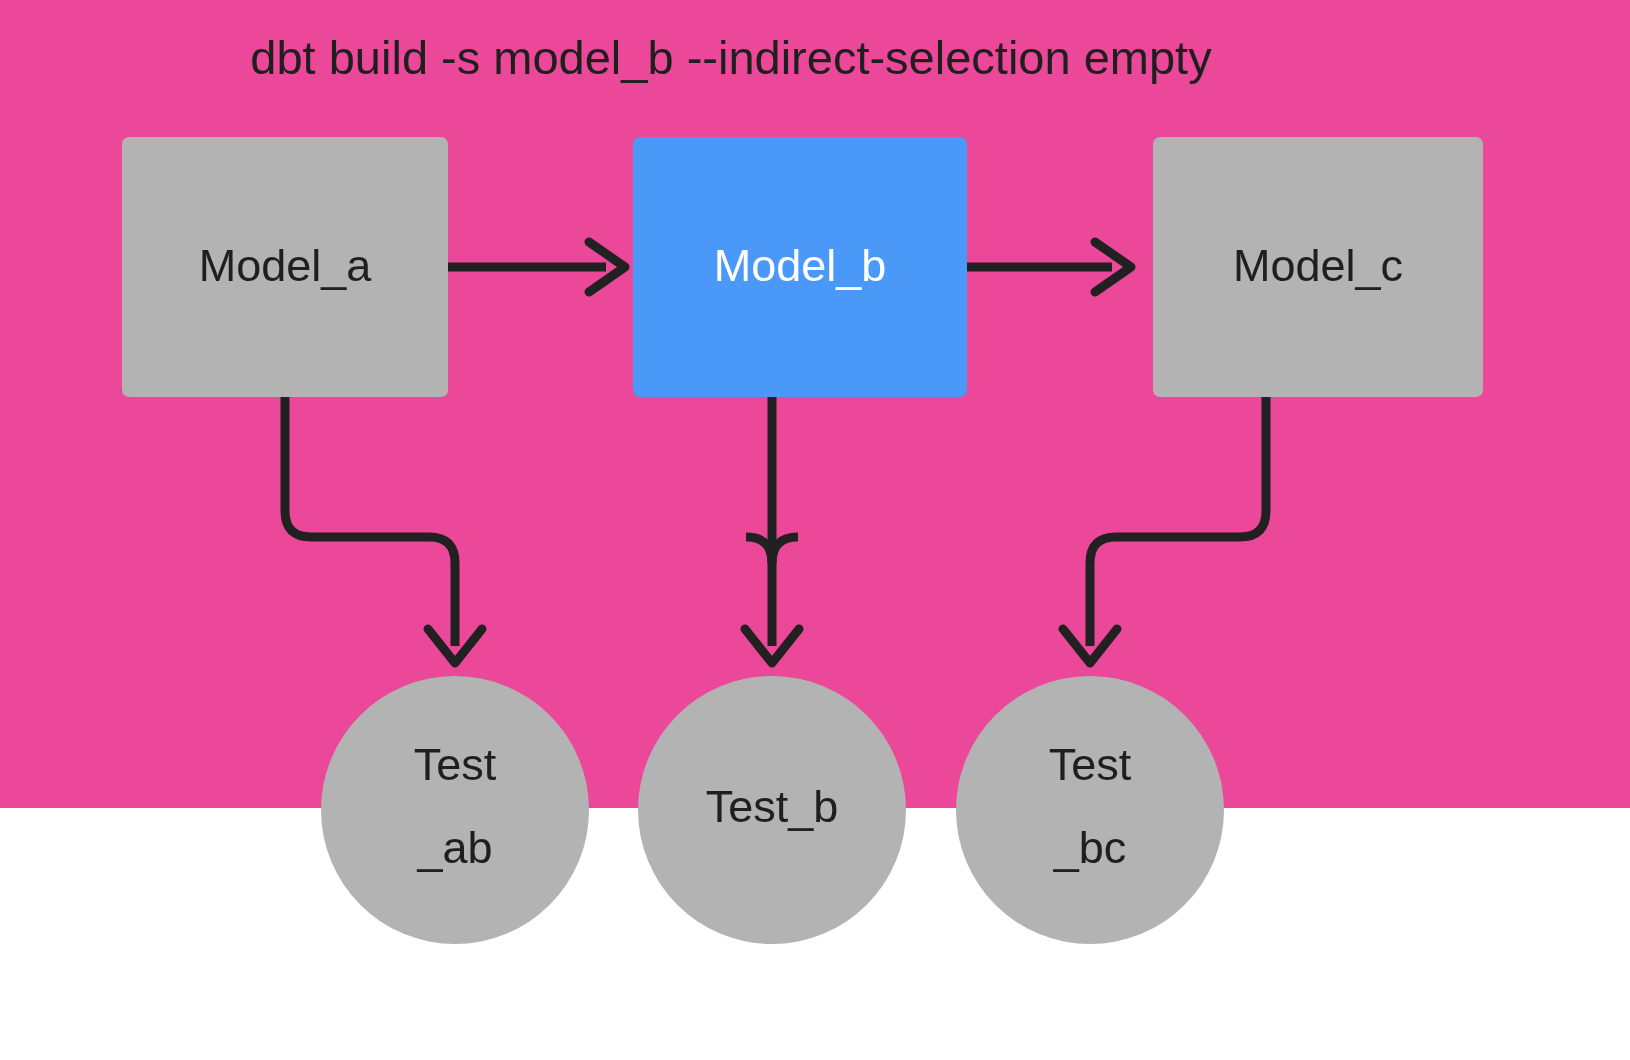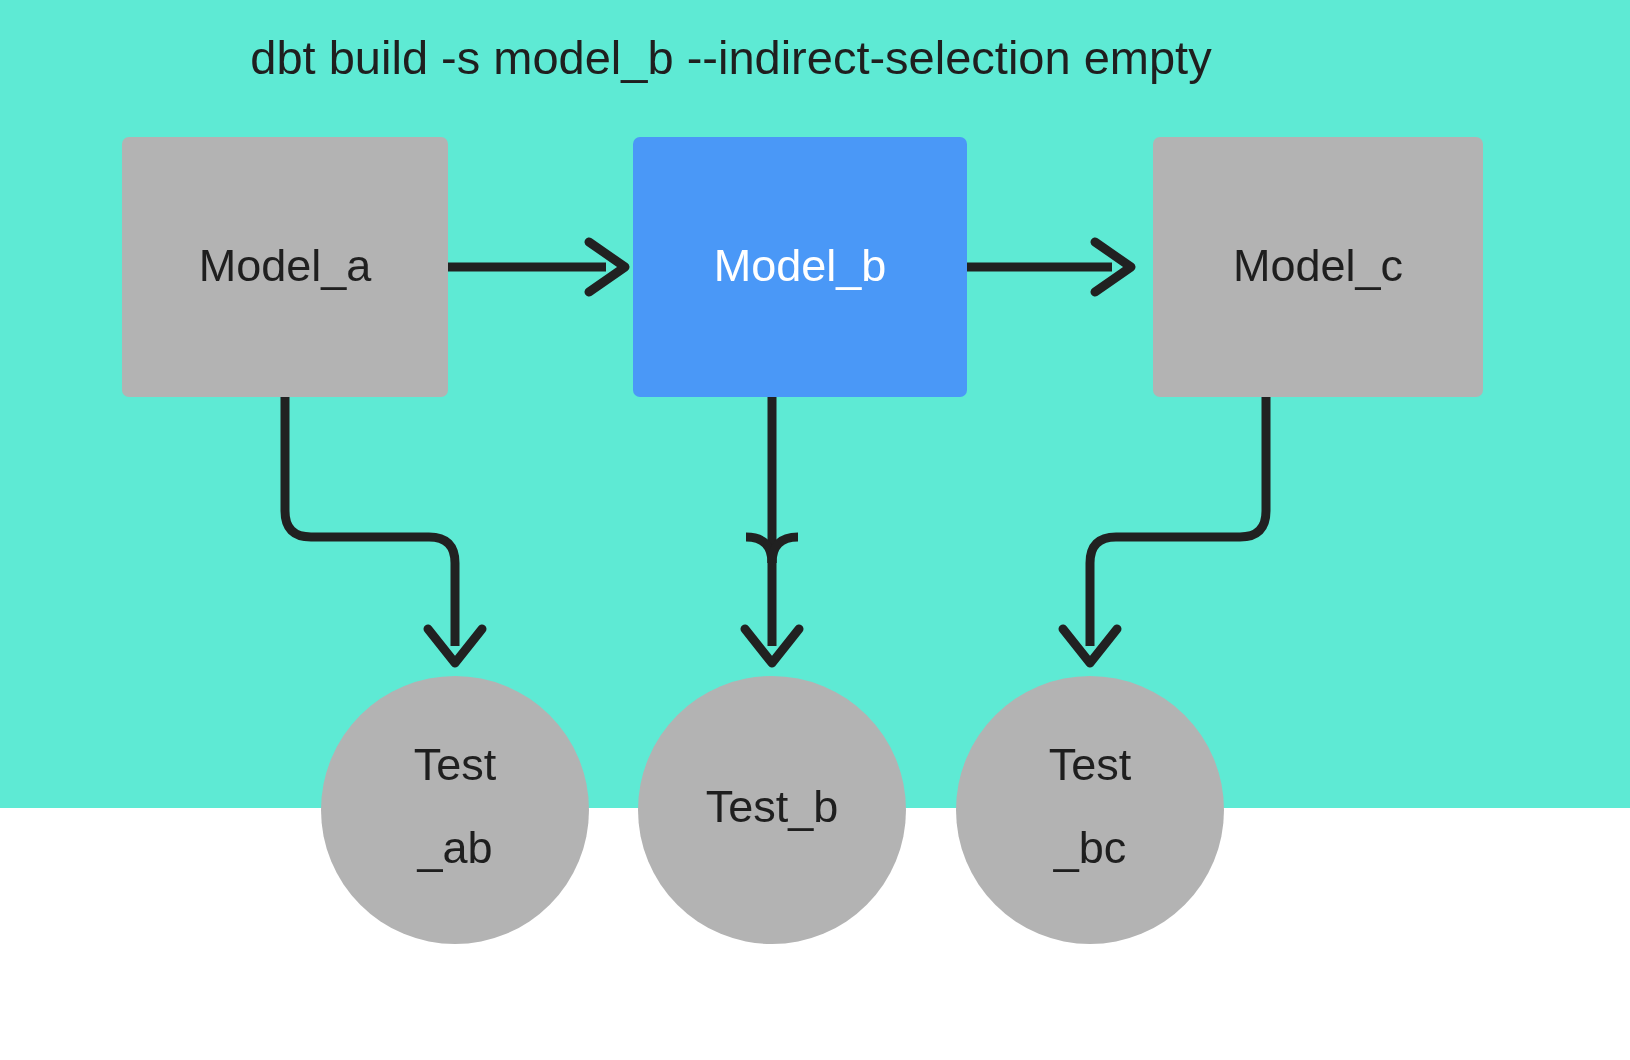--- a/index.html
+++ b/index.html
@@ -10,21 +10,21 @@
   body {
     width: 1630px;
     height: 1060px;
     font-family: "Liberation Sans", sans-serif;
     overflow: hidden;
   }
   #diagram-root {
     position: relative;
     width: 1630px;
     height: 808px;
-    background: #5eead4;
+    background: #ec4899;
     text-decoration: underline;
   }
   svg.canvas {
     position: absolute;
     top: 0;
     left: 0;
     width: 1630px;
     height: 1060px;
     display: block;
   }

